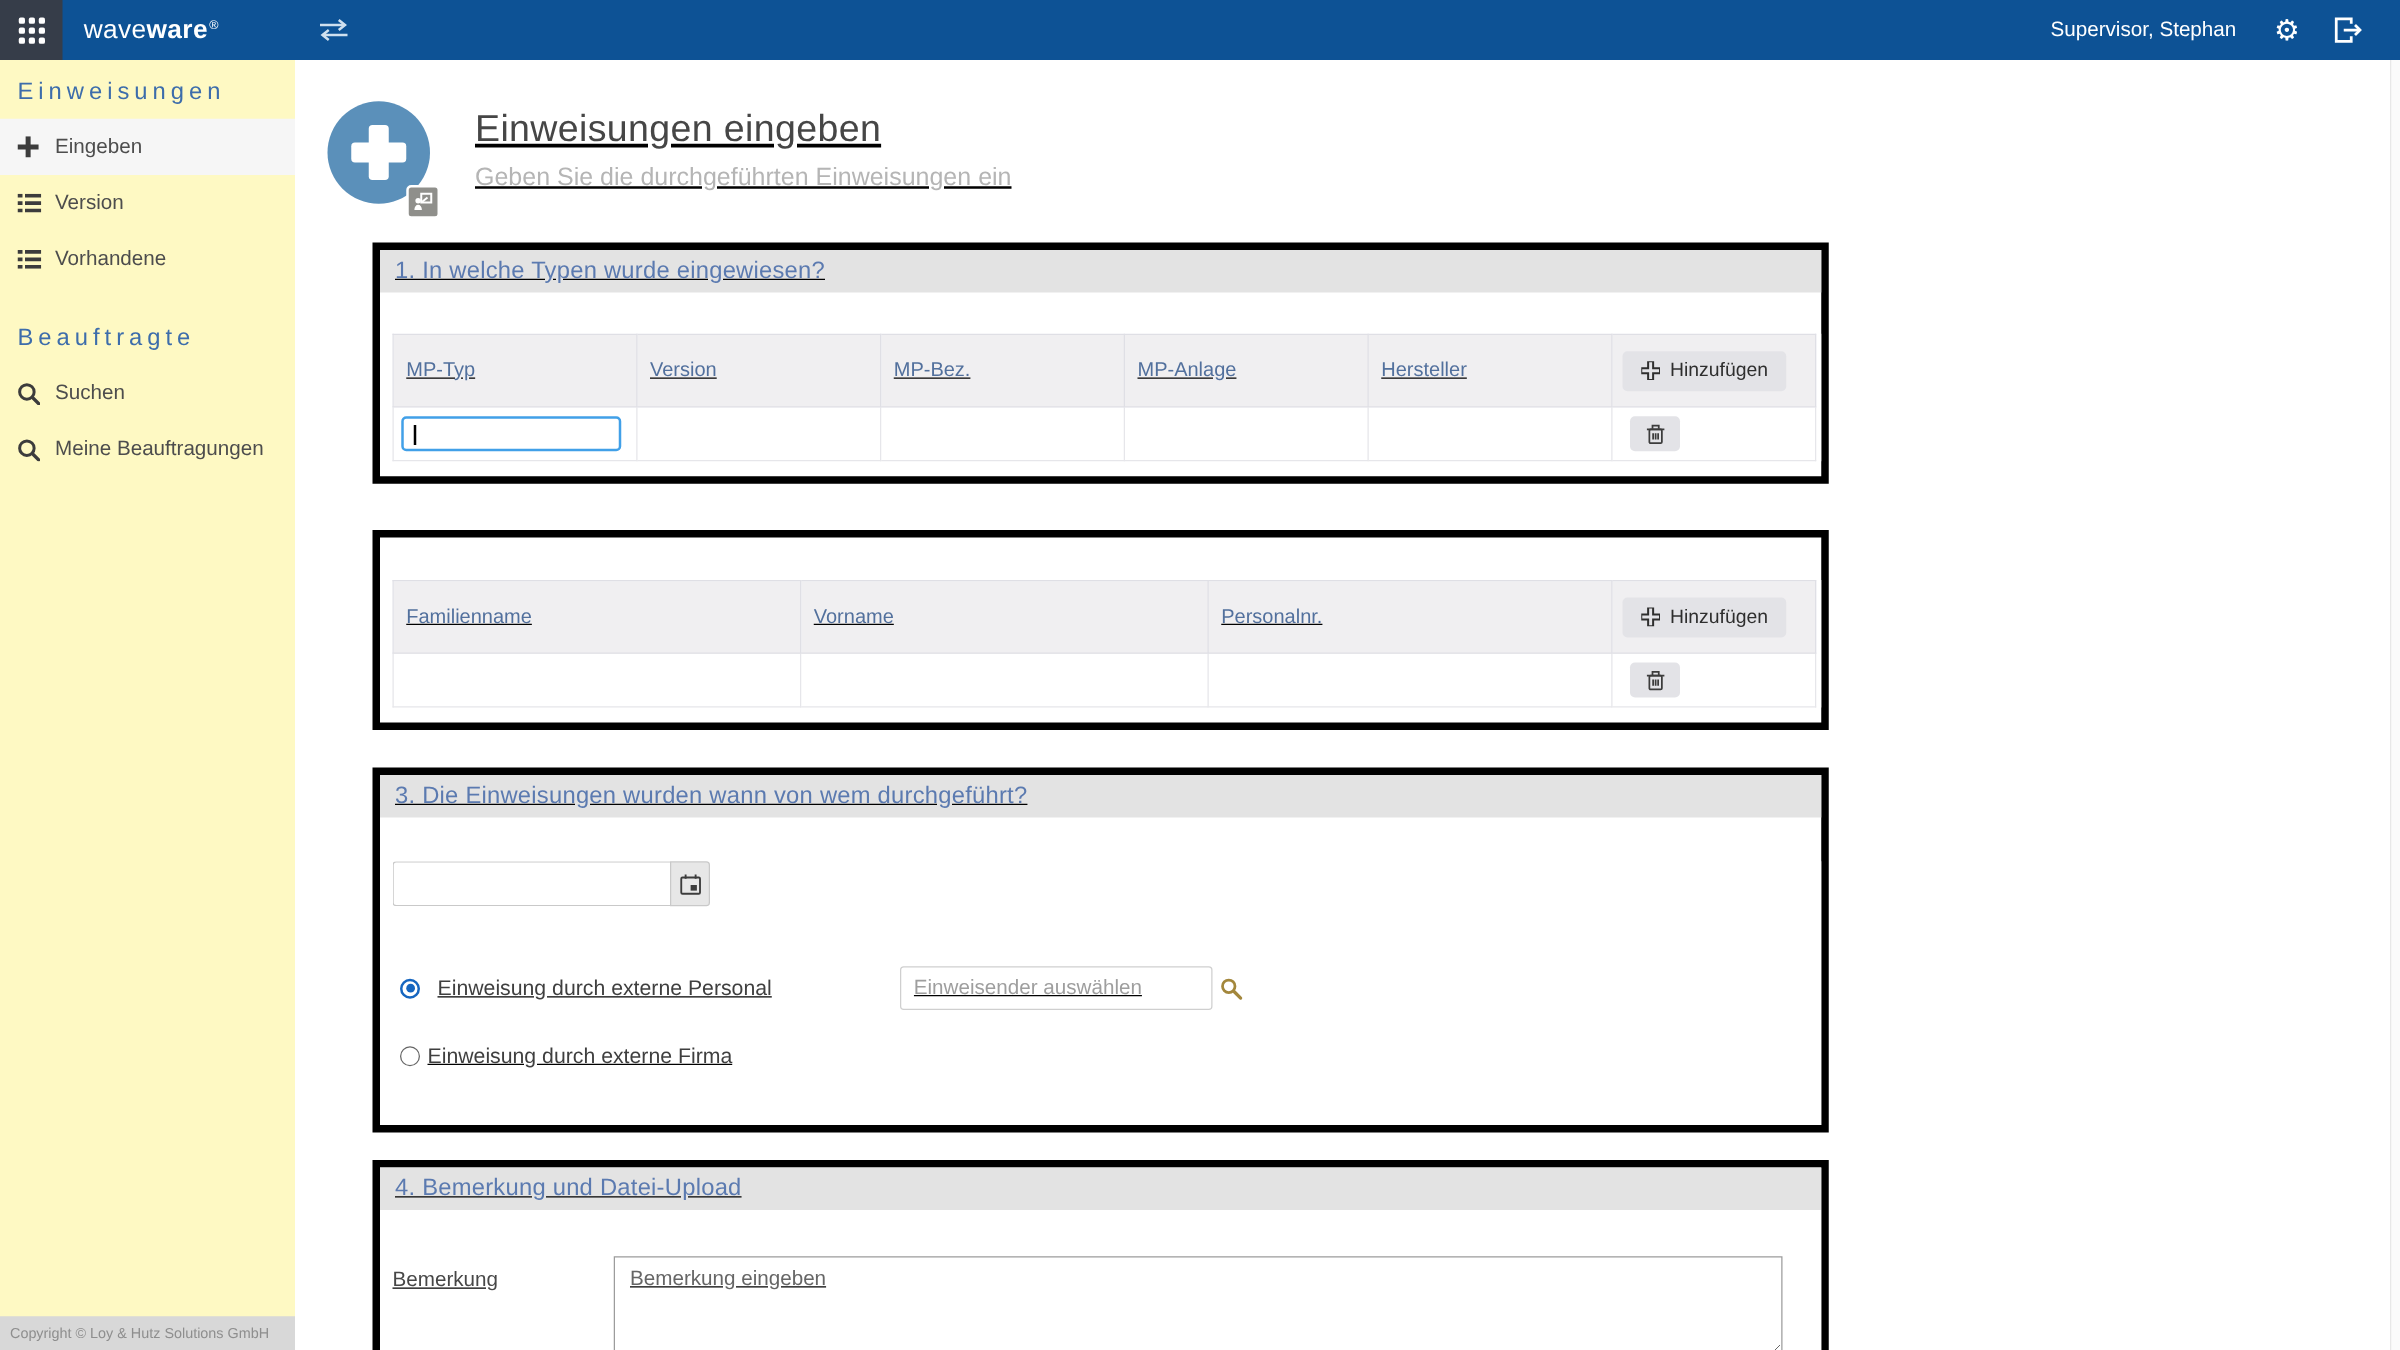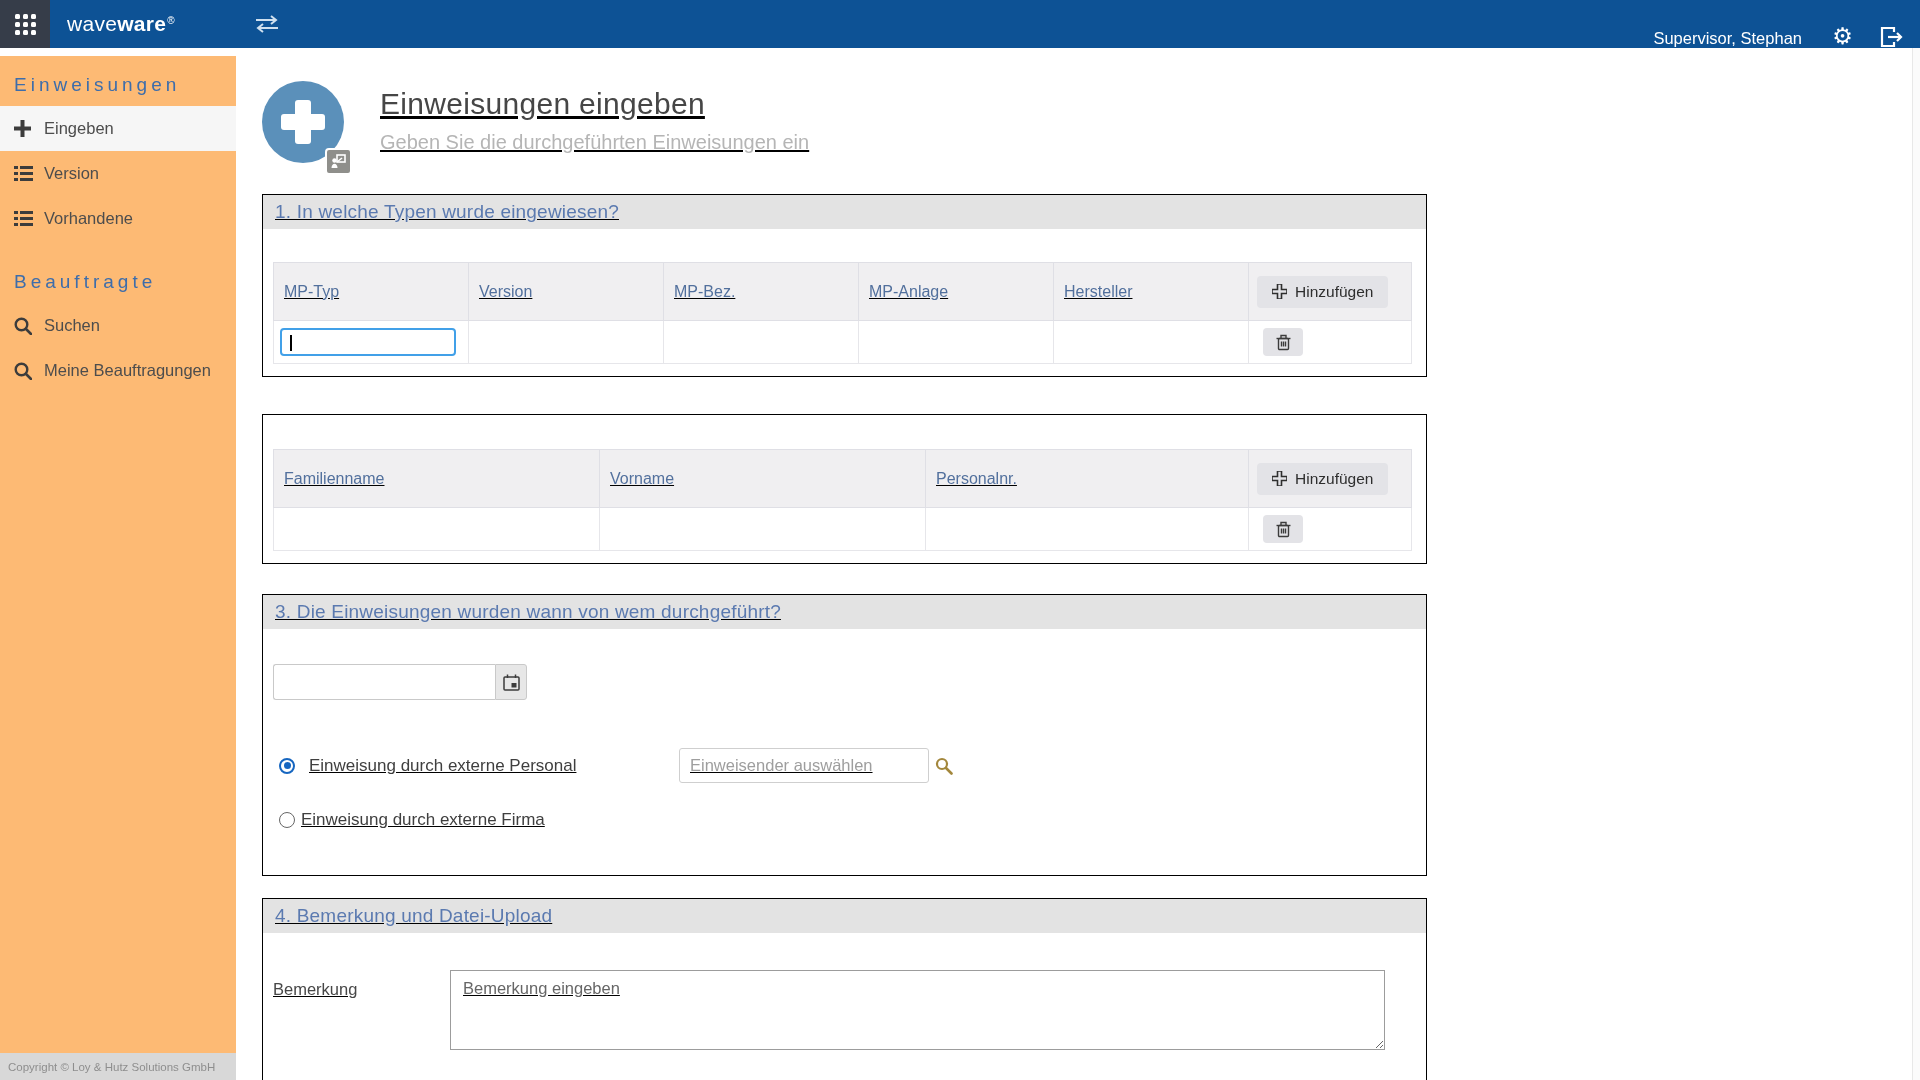--- a/index.html
+++ b/index.html
@@ -12,30 +12,30 @@
   .apps-btn { position:absolute; left:0; top:0; width:50px; height:48px;
     background:#363d49; display:flex; align-items:center; justify-content:center; cursor:pointer; }
   .grid-icon { display:grid; grid-template-columns:repeat(3,5px); grid-gap:3px; }
   .grid-icon i { width:5px; height:5px; background:#fff; border-radius:1.5px; }
   .logo { position:absolute; left:67px; top:0; height:48px; display:flex;
     align-items:center; font-size:21px; color:#fff; letter-spacing:.3px; }
   .logo .lt { font-weight:400; } .logo .bd { font-weight:700; }
   .logo .mk { font-size:10px; vertical-align:top; margin-top:-8px; margin-left:1px; }
   .swap-btn { position:absolute; left:250px; top:9px; width:34px; height:30px;
     display:flex; align-items:center; justify-content:center; cursor:pointer; }
-  .topbar-right { position:absolute; right:3px; top:0; height:48px; display:flex; align-items:flex-end; }
+  .topbar-right { position:absolute; right:16px; top:0; height:48px; display:flex; align-items:center; }
   .user-label { display:flex; align-items:center; font-size:16.5px; color:#fff;
     padding-right:16px; }
   .tb-divider { width:1px; background:rgba(255,255,255,.45); margin:0; }
   .tb-btn { width:47px; display:flex; align-items:center; justify-content:center; cursor:pointer; }
   .gear-glyph { font-size:23px; line-height:1; color:#fff; }
 
   
-  .sidebar { position:absolute; left:0; top:56px; bottom:0; width:236px;
-    background:#fdba74; z-index:20; }
+  .sidebar { position:absolute; left:0; top:45px; bottom:0; width:236px;
+    background:#fef9c3; z-index:20; }
   .side-heading { padding:18px 0 10px 14px; font-size:19px; color:#3d6dab;
     letter-spacing:4px; }
   .side-heading.second { padding-top:30px; }
   .side-item { position:relative; height:45px; display:flex; align-items:center;
     cursor:pointer; color:#4d4d4d; font-size:16.5px; }
   .side-item.active { background:#f6f6f6; }
   .side-item .ic { width:26px; margin-left:14px; display:flex; align-items:center; justify-content:flex-start; }
   .side-item .lb { margin-left:4px; }
   .copyright { position:absolute; left:0; right:0; bottom:0; height:27px;
     background:#d8d8d8; color:#8e8e8e; font-size:11.5px; display:flex;
@@ -58,21 +58,21 @@
   .hero-plus::before { left:14px; top:0; width:16px; height:44px; }
   .hero-plus::after { left:0; top:14px; width:44px; height:16px; }
   .hero-badge { position:absolute; right:-4px; bottom:-6px; width:27px; height:27px;
     background:#8f8f8b; border:2px solid #fff; border-radius:4px;
     display:flex; align-items:center; justify-content:center; }
   .head-text { margin-left:32px; padding-top:6px; }
   .page-title { font-size:30px; font-weight:500; color:#464646; letter-spacing:.3px; }
   .page-subtitle { margin-top:10px; font-size:20px; color:#b5b5b5; }
 
   
-  .panel { width:1165px; border:1px solid #000000; margin-top:25px; }
+  .panel { width:1165px; border:6px solid #000000; margin-top:25px;margin-left:36px; }
   .panel-bar { height:34px; background:#e3e3e3; color:#5b7ab0; font-size:19px;
     line-height:34px; padding-left:12px; letter-spacing:.2px; }
   .panel-body { background:#fff; }
 
   
   .grid-table { border-collapse:collapse; table-layout:fixed; margin:33px 0 12px 10px;padding-left:37px; }
   .grid-table th { background:#f0eff1; color:#52709d; font-weight:400; font-size:16px;
     text-align:left; padding-left:10px; height:58px; border:1px solid #dfdfe5; vertical-align:middle; }
   .grid-table td { height:43px; border:1px solid #e6e6ea; background:#fff; vertical-align:middle; }
   .grid-table th.action-col { padding:0 0 0 8px; }

